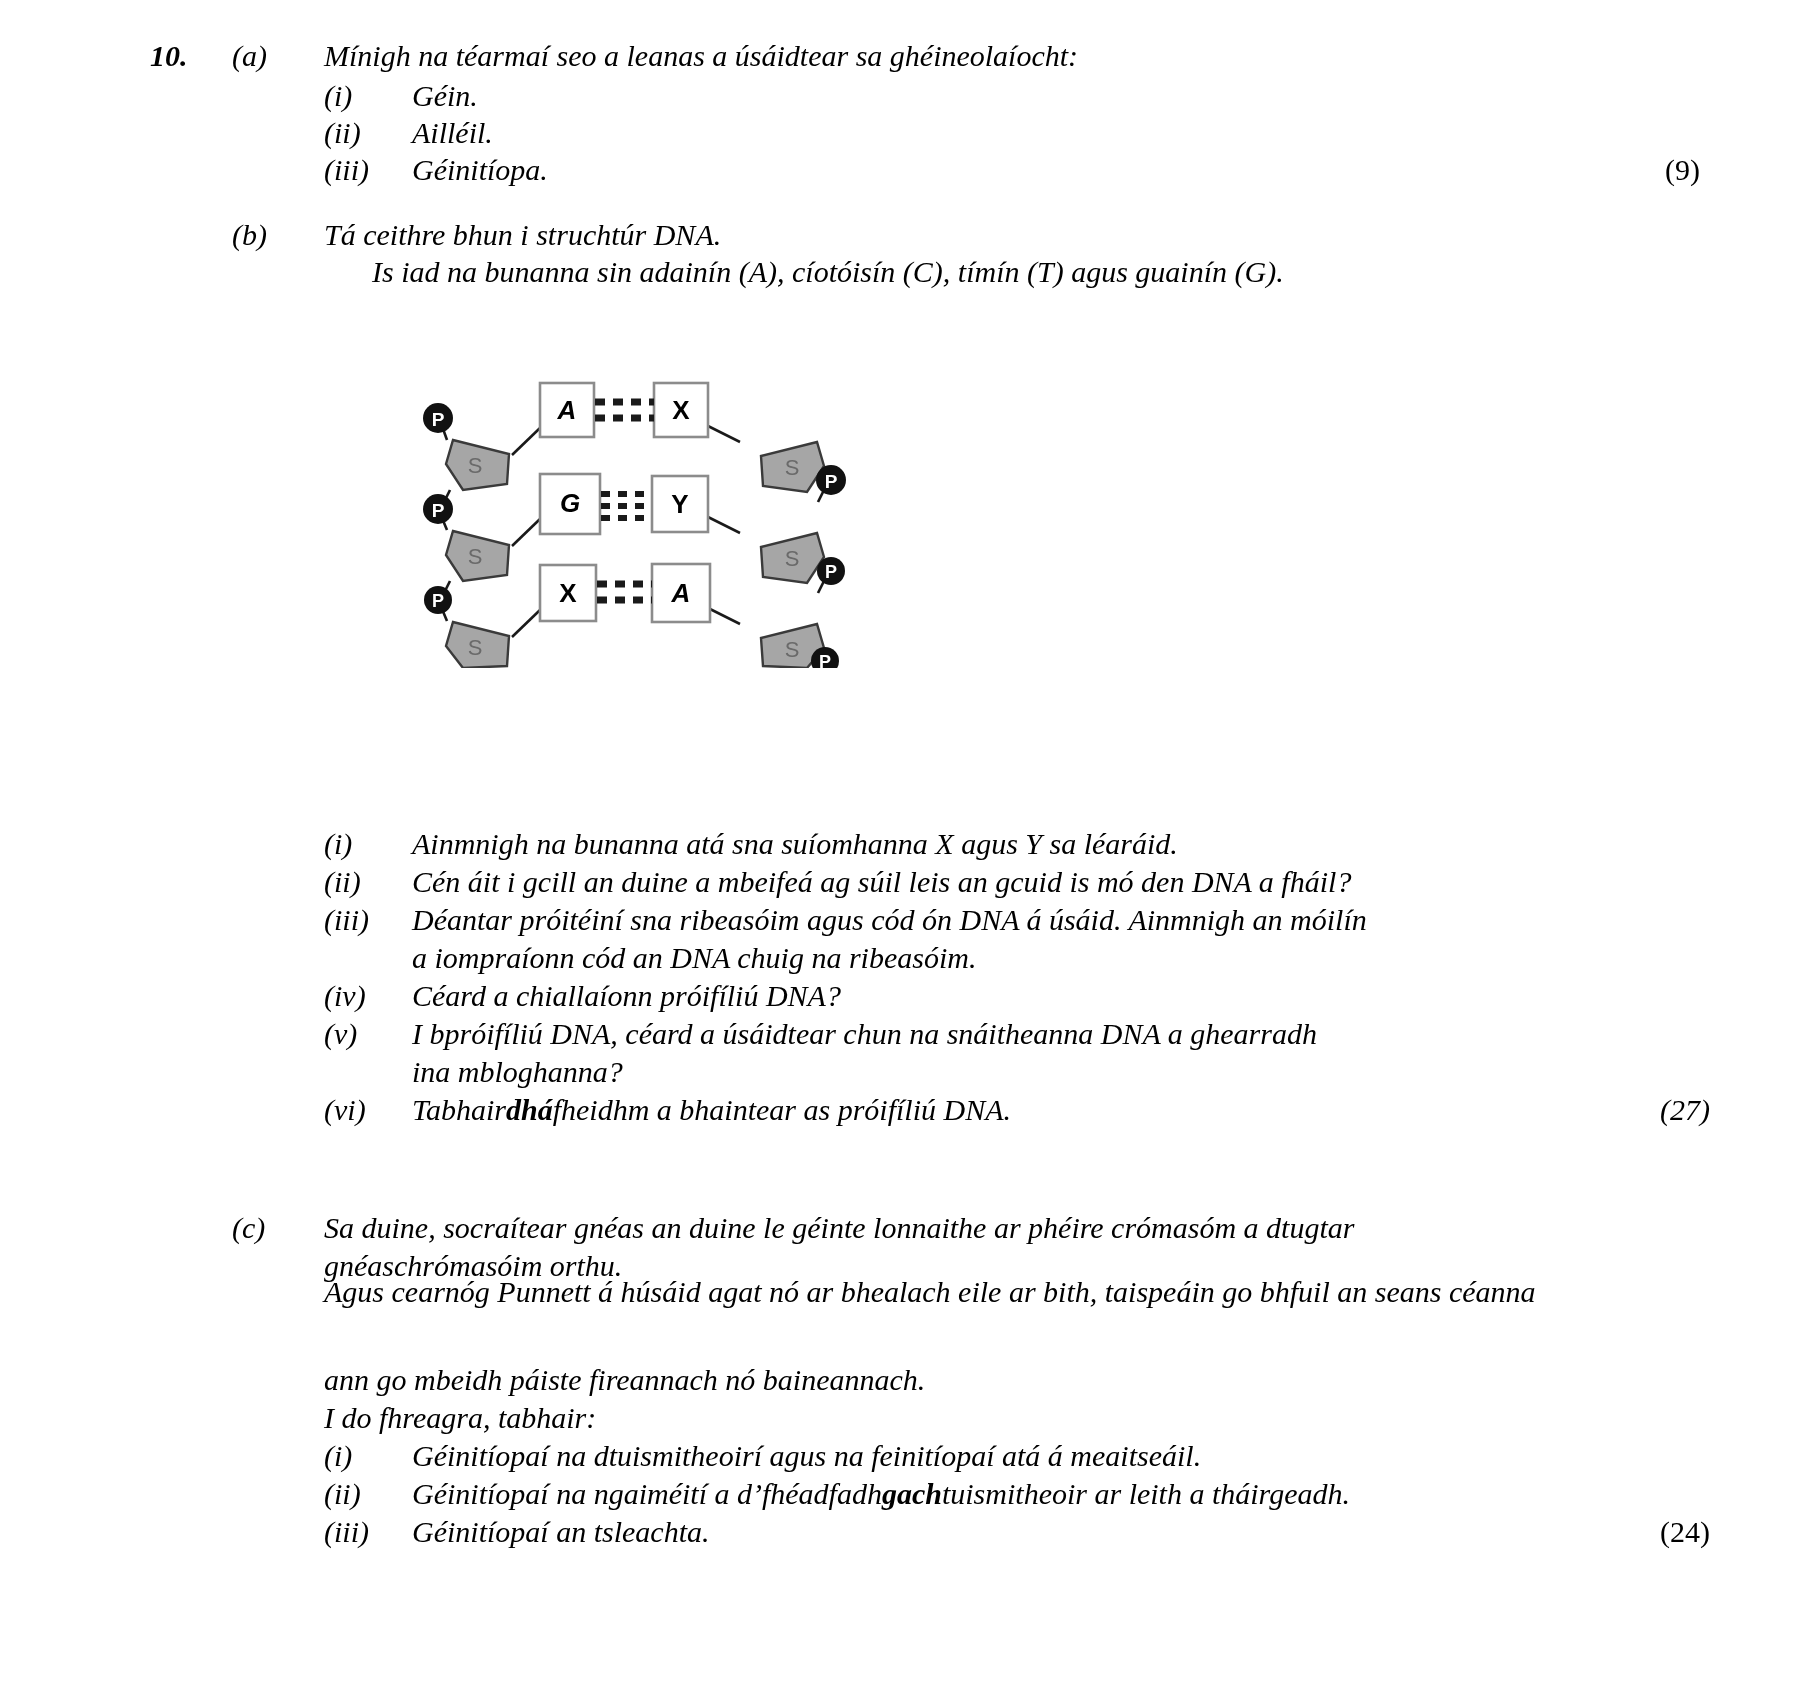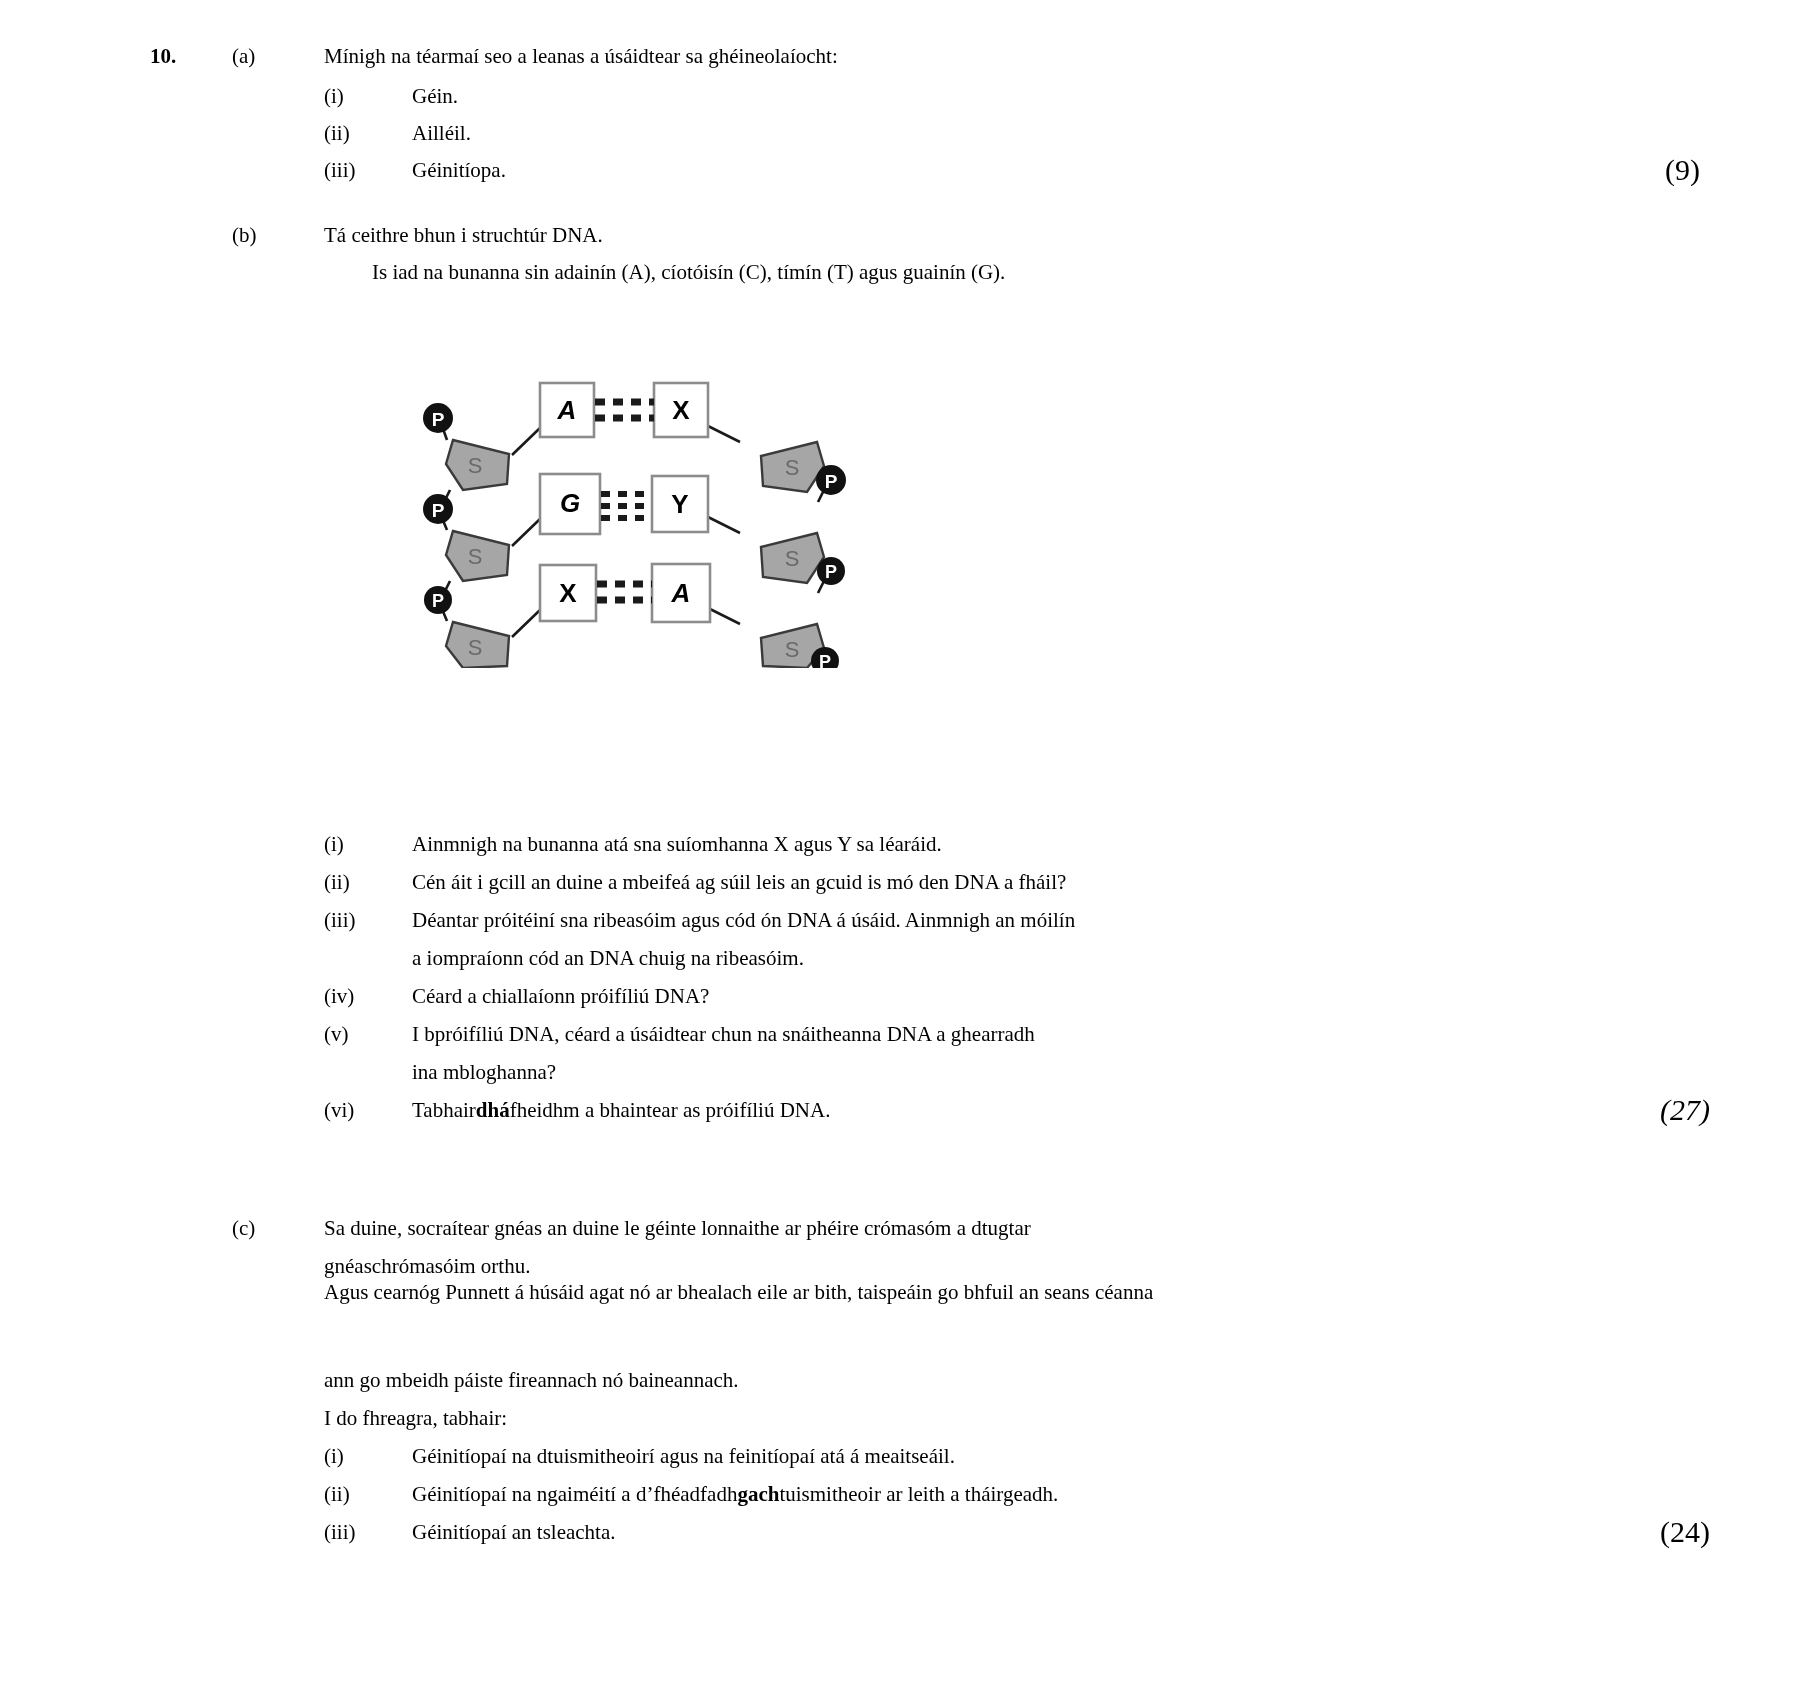--- a/index.html
+++ b/index.html
@@ -21,23 +21,24 @@
     width: 1818px;
     height: 1696px;
     box-sizing: border-box;
   }
 
   
   .row {
     position: absolute;
     display: flex;
     align-items: flex-start;
-    font-size: 21px;
+    font-size: 30px;
     line-height: 40px;
     white-space: nowrap;
+    font-style: italic;
   }
   .qnum {
     font-weight: bold;
     width: 82px;
     flex: 0 0 82px;
   }
   .part {
     width: 92px;
     flex: 0 0 92px;
   }

